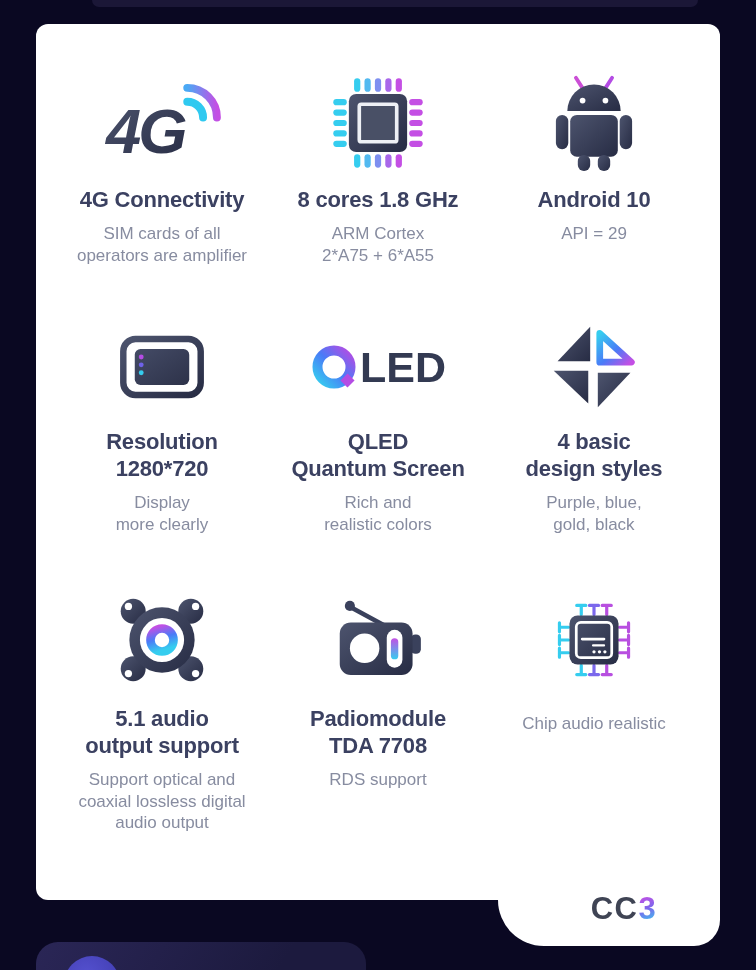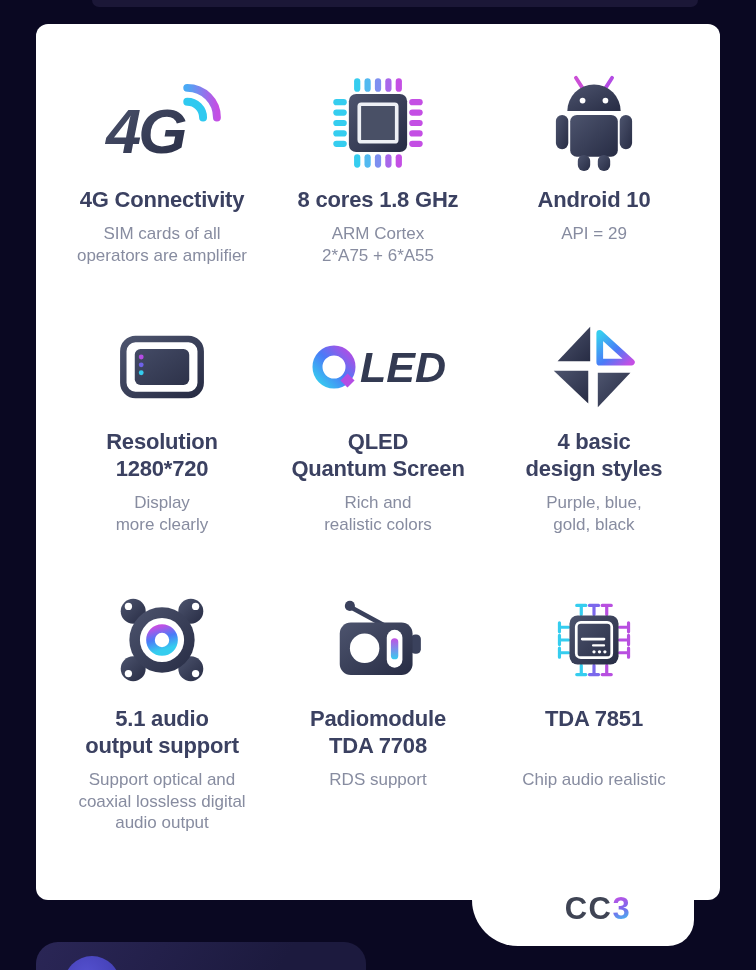--- a/index.html
+++ b/index.html
@@ -14,21 +14,21 @@
     position:absolute;left:92px;top:0;width:606px;height:7px;
     background:#1b1737;border-radius:0 0 9px 9px;
   }
   .card{
     position:absolute;left:36px;top:24px;width:684px;height:876px;
     background:#ffffff;border-radius:12px;
     box-sizing:border-box;
     padding:38px 18px 0 18px;
   }
   .brand-tab{
-    position:absolute;left:472px;top:872px;width:222px;height:74px;
+    position:absolute;left:498px;top:872px;width:222px;height:74px;
     background:#ffffff;
     border-radius:0 0 26px 46px;
     display:flex;align-items:center;justify-content:center;
     padding-left:30px;box-sizing:border-box;
   }
   .grid{
     display:grid;
     grid-template-columns:1fr 1fr 1fr;
     row-gap:42px;
   }
@@ -43,21 +43,21 @@
     margin-top:2px;
     font-size:22px;font-weight:bold;color:#3b4161;
     line-height:27px;white-space:pre-line;letter-spacing:-0.2px;
   }
   .r3 .title{min-height:54px;}
   .subtitle{
     margin-top:10px;
     font-size:17px;color:#878ca0;
     line-height:21.5px;white-space:pre-line;
   }
-  .qled-wrap{display:flex;align-items:center;gap:0;font-style:italic;}
+  .qled-wrap{display:flex;align-items:center;gap:0;}
   .qled-led{
     font-size:43px;font-weight:bold;color:#333a52;letter-spacing:0px;
   }
   .brand-logo{
     font-size:31px;font-weight:bold;letter-spacing:1.5px;
     color:#3f4454;
   }
   .brand-3{
     background:linear-gradient(160deg,#c44fe4 15%,#7b68ec 50%,#35cdef 90%);
     -webkit-background-clip:text;background-clip:text;color:transparent;
@@ -346,21 +346,20 @@
           <path d="M69,80 V90 M64,90 H74" stroke="#b84fe0" stroke-width="3.5" stroke-linecap="round" fill="none"></path>
           <rect x="28" y="25" width="54" height="54" rx="9" fill="url(#gxd)"></rect>
           <rect x="35.5" y="32.5" width="39" height="39" rx="5" fill="none" stroke="#ffffff" stroke-width="3"></rect>
           <line x1="42" y1="51" x2="66" y2="51" stroke="#ffffff" stroke-width="3" stroke-linecap="round"></line>
           <line x1="54" y1="58" x2="66" y2="58" stroke="#ffffff" stroke-width="2.5" stroke-linecap="round"></line>
           <circle cx="55" cy="65" r="1.8" fill="#ffffff"></circle>
           <circle cx="61" cy="65" r="1.8" fill="#ffffff"></circle>
           <circle cx="67" cy="65" r="1.8" fill="#ffffff"></circle>
         </svg>
       </div>
-      <div class="title">TDA 7851</div>
       <div class="subtitle">Chip audio realistic</div>
     </div>
 
   </div>
 </div>
 
 <div class="brand-tab">
   <div class="brand-logo"><span>CC</span><span class="brand-3">3</span></div>
 </div>
 

